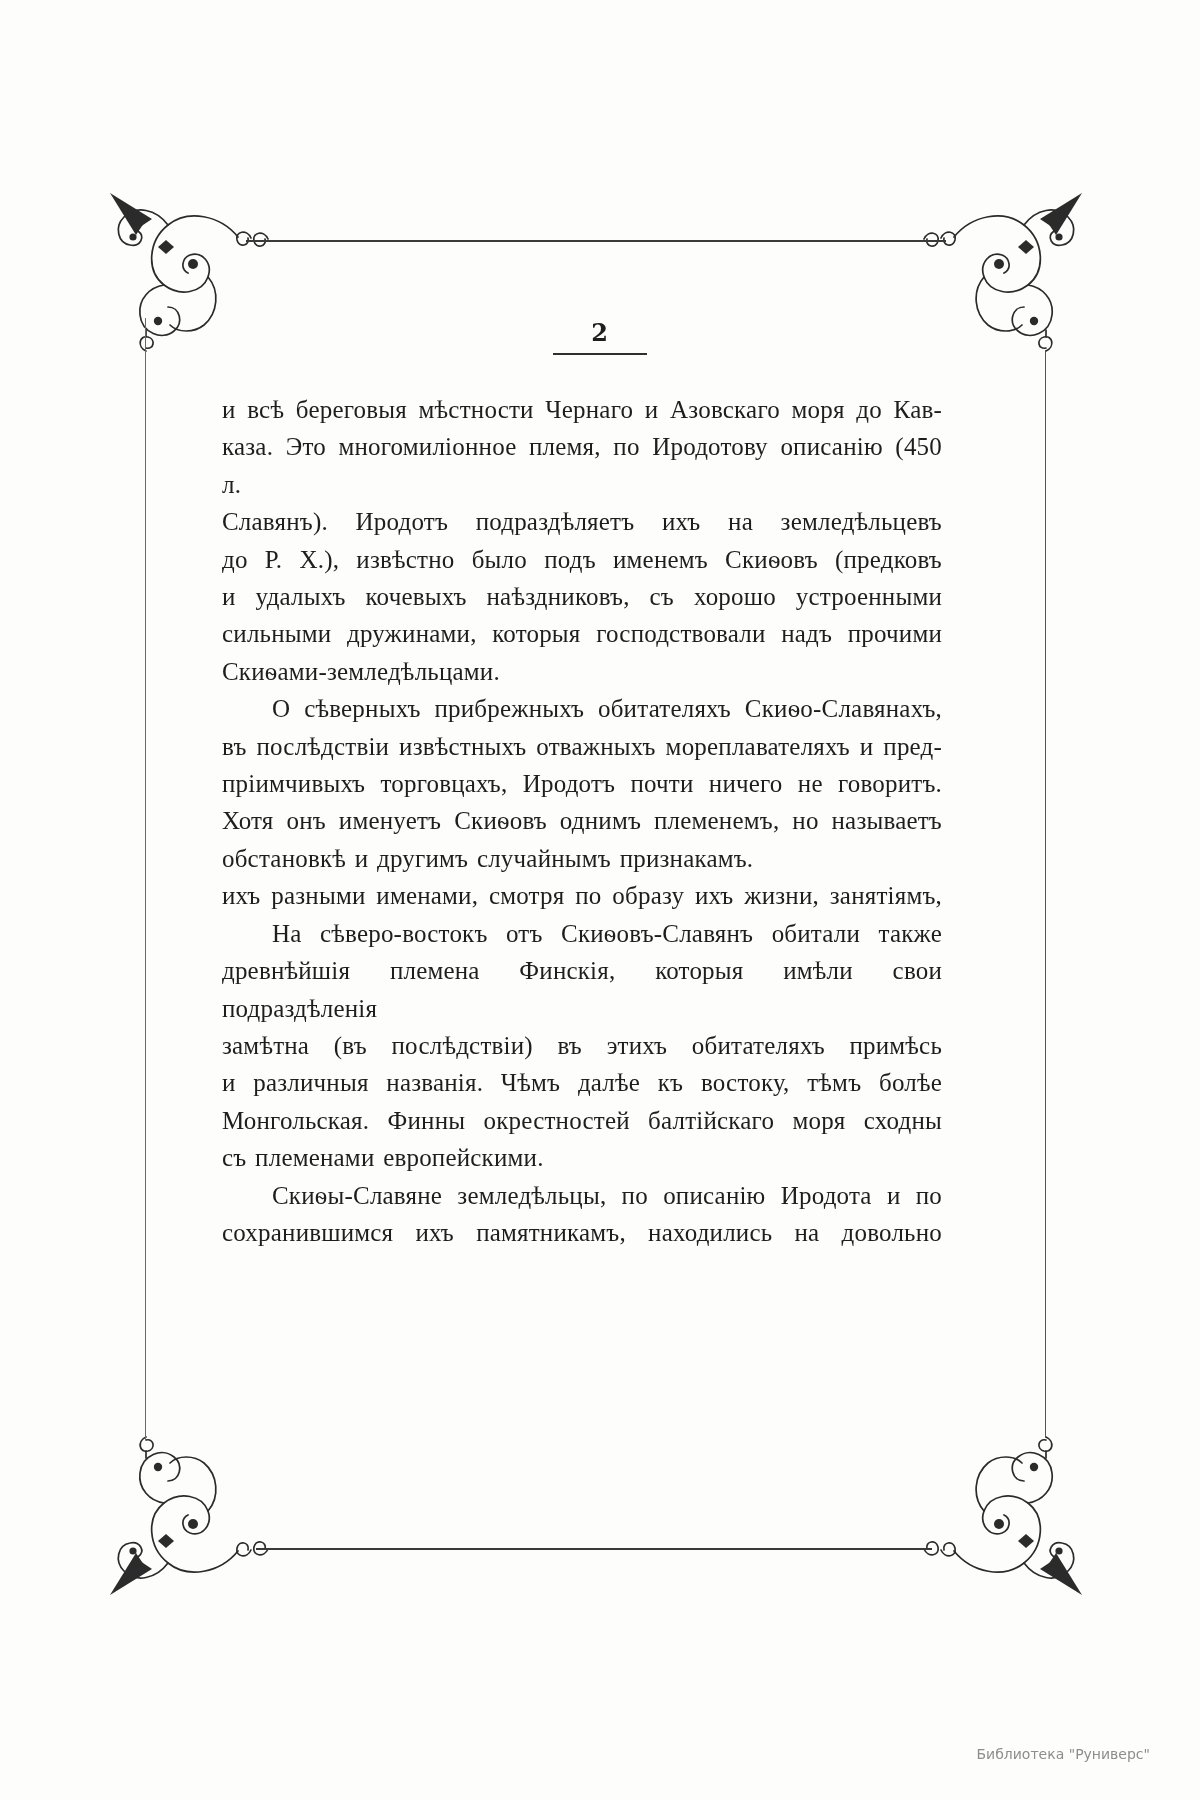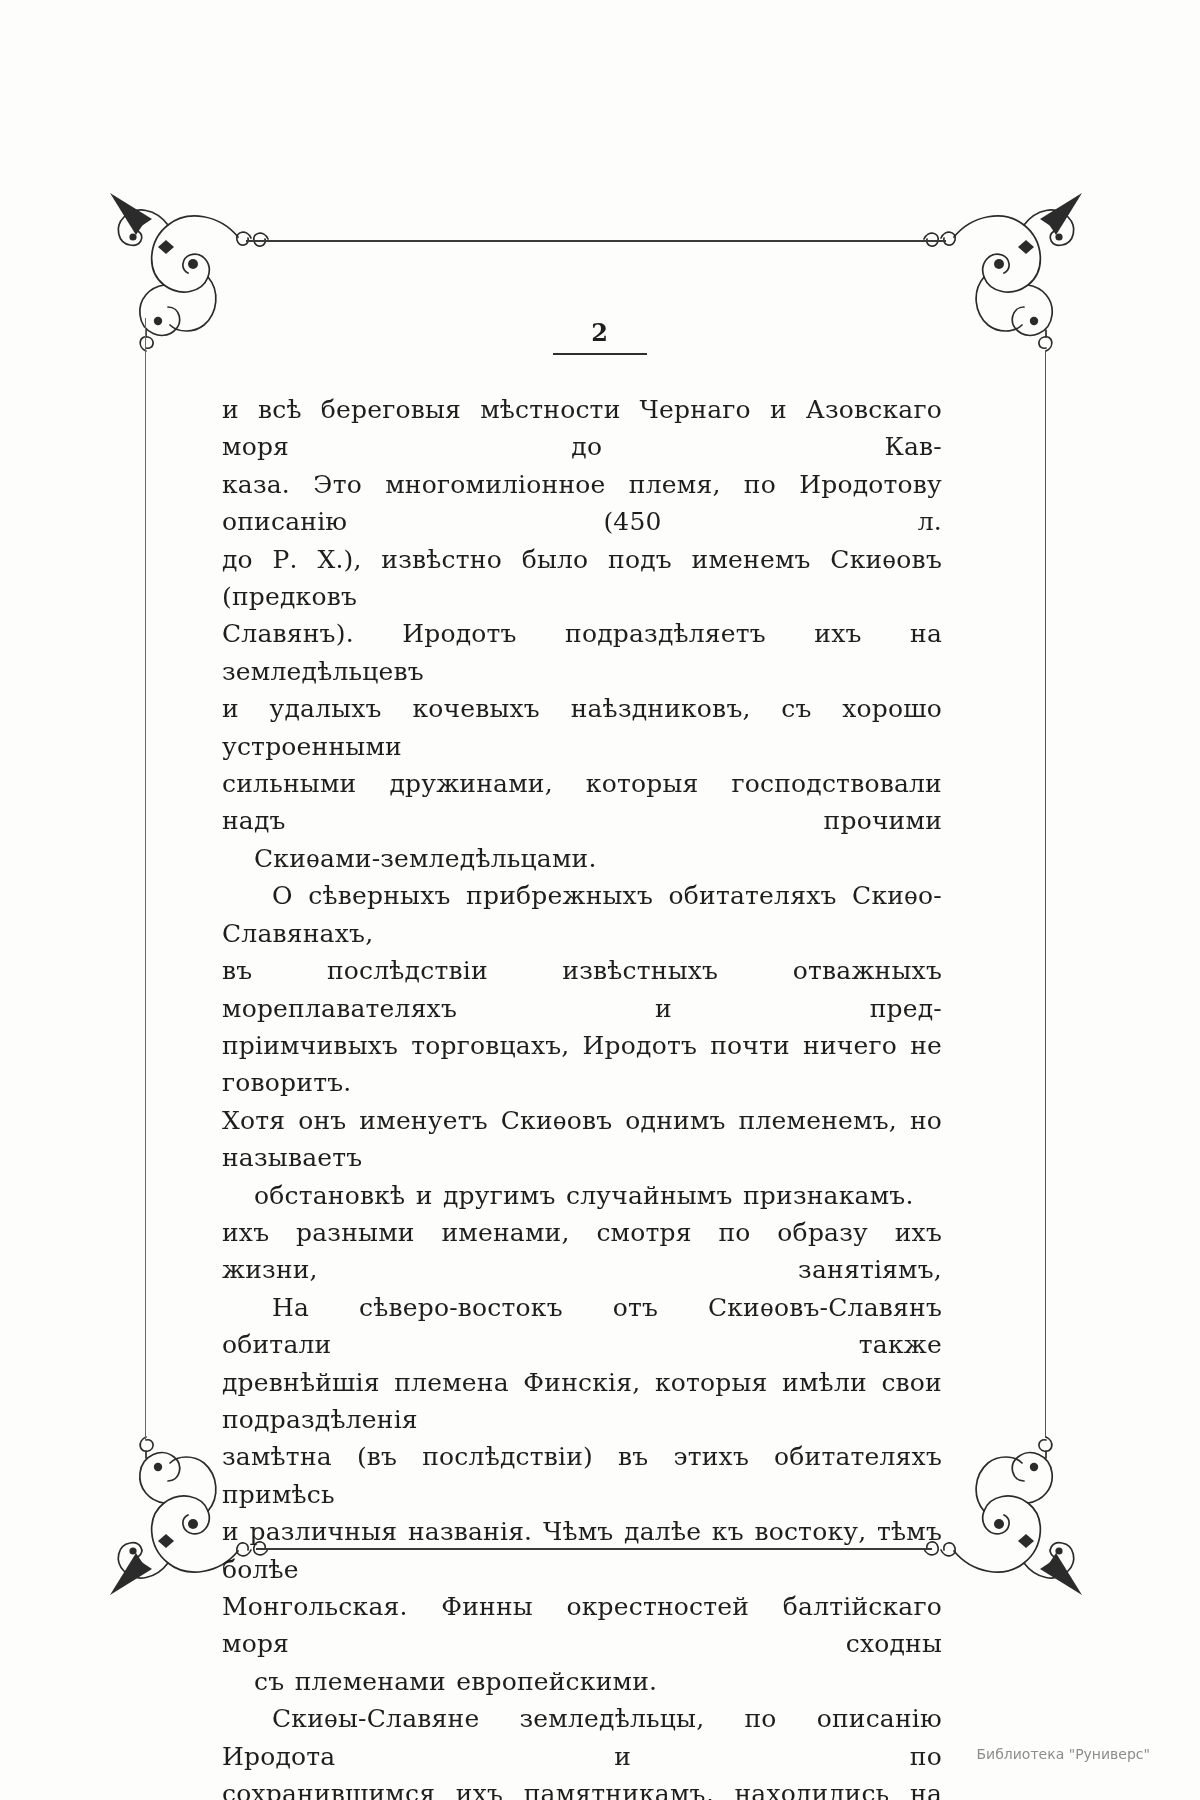--- a/index.html
+++ b/index.html
@@ -34,22 +34,22 @@
     letter-spacing:1px;
   }
   .page-num-rule { position:absolute; left:553px; top:353px; width:94px; height:2px; background:#2f2f2f; }
 
   
   .text-block {
     position:absolute; left:222px; top:391px; width:720px;
     font-size:25px; line-height:37.4px;
     word-spacing:0.09em; letter-spacing:0.2px;
   }
-  .line { text-align:justify; text-align-last:justify; white-space:normal; }
-  .line.last { text-align-last:left;margin-left:32px; }
+  .line { text-align:justify; text-align-last:justify; white-space:normal;font-family:Liberation Serif, serif; }
+  .line.last { text-align-last:left; }
   .line.indent { text-indent:50px; }
 
   
   .watermark {
     position:absolute; right:50px; top:1746px;
     font-family:"DejaVu Sans","Liberation Sans",sans-serif;
     font-size:14px; color:#8d8d8d;
   }
 </style>
 </head>
@@ -106,22 +106,22 @@
   <div class="rule rule-left"></div>
   <div class="rule rule-right"></div>
 
   <div class="page-num">2</div>
   <div class="page-num-rule"></div>
 
   <div class="text-block" id="text-block">
       <div class="paragraph">
         <div class="line">и всѣ береговыя мѣстности Чернаго и Азовскаго моря до Кав-</div>
         <div class="line">каза. Это многомиліонное племя, по Иродотову описанію (450 л.</div>
+        <div class="line">Славянъ). Иродотъ подраздѣляетъ ихъ на земледѣльцевъ</div>
         <div class="line">до Р. Х.), извѣстно было подъ именемъ Скиѳовъ (предковъ</div>
-        <div class="line">Славянъ). Иродотъ подраздѣляетъ ихъ на земледѣльцевъ</div>
         <div class="line">и удалыхъ кочевыхъ наѣздниковъ, съ хорошо устроенными</div>
         <div class="line">сильными дружинами, которыя господствовали надъ прочими</div>
         <div class="line last">Скиѳами-земледѣльцами.</div>
       </div>
       <div class="paragraph">
         <div class="line indent">О сѣверныхъ прибрежныхъ обитателяхъ Скиѳо-Славянахъ,</div>
         <div class="line">въ послѣдствіи извѣстныхъ отважныхъ мореплавателяхъ и пред-</div>
         <div class="line">пріимчивыхъ торговцахъ, Иродотъ почти ничего не говоритъ.</div>
         <div class="line">Хотя онъ именуетъ Скиѳовъ однимъ племенемъ, но называетъ</div>
         <div class="line last">обстановкѣ и другимъ случайнымъ признакамъ.</div>

